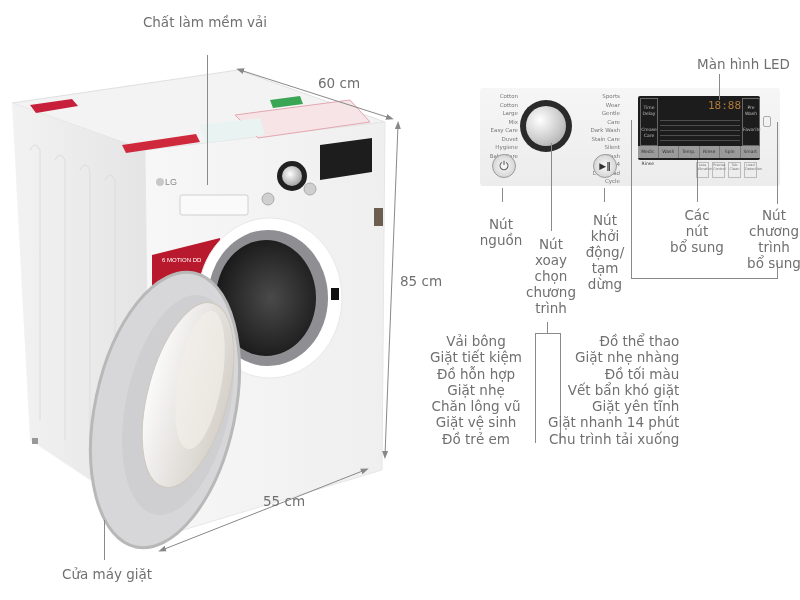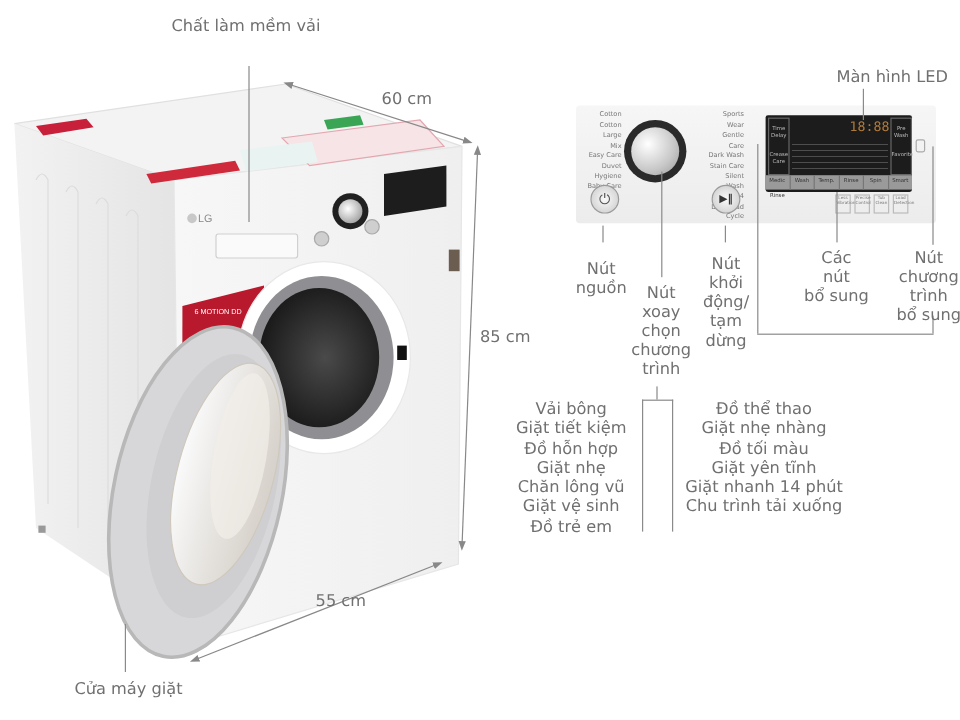--- a/index.html
+++ b/index.html
@@ -219,20 +219,21 @@
 
 <div class="list" style="left:420px;top:333px;width:112px;text-align:center;">
   <div>Vải bông</div>
   <div>Giặt tiết kiệm</div>
   <div>Đồ hỗn hợp</div>
   <div>Giặt nhẹ</div>
   <div>Chăn lông vũ</div>
   <div>Giặt vệ sinh</div>
   <div>Đồ trẻ em</div>
 </div>
-<div class="list" style="left:571px;top:333px;text-align:center;">
+<div class="list" style="left:548px;top:333px;text-align:right;">
   <div>Đồ thể thao</div>
   <div>Giặt nhẹ nhàng</div>
   <div>Đồ tối màu</div>
+  <div>Vết bẩn khó giặt</div>
   <div>Giặt yên tĩnh</div>
   <div>Giặt nhanh 14 phút</div>
   <div>Chu trình tải xuống</div>
 </div>
 
 </body></html>

